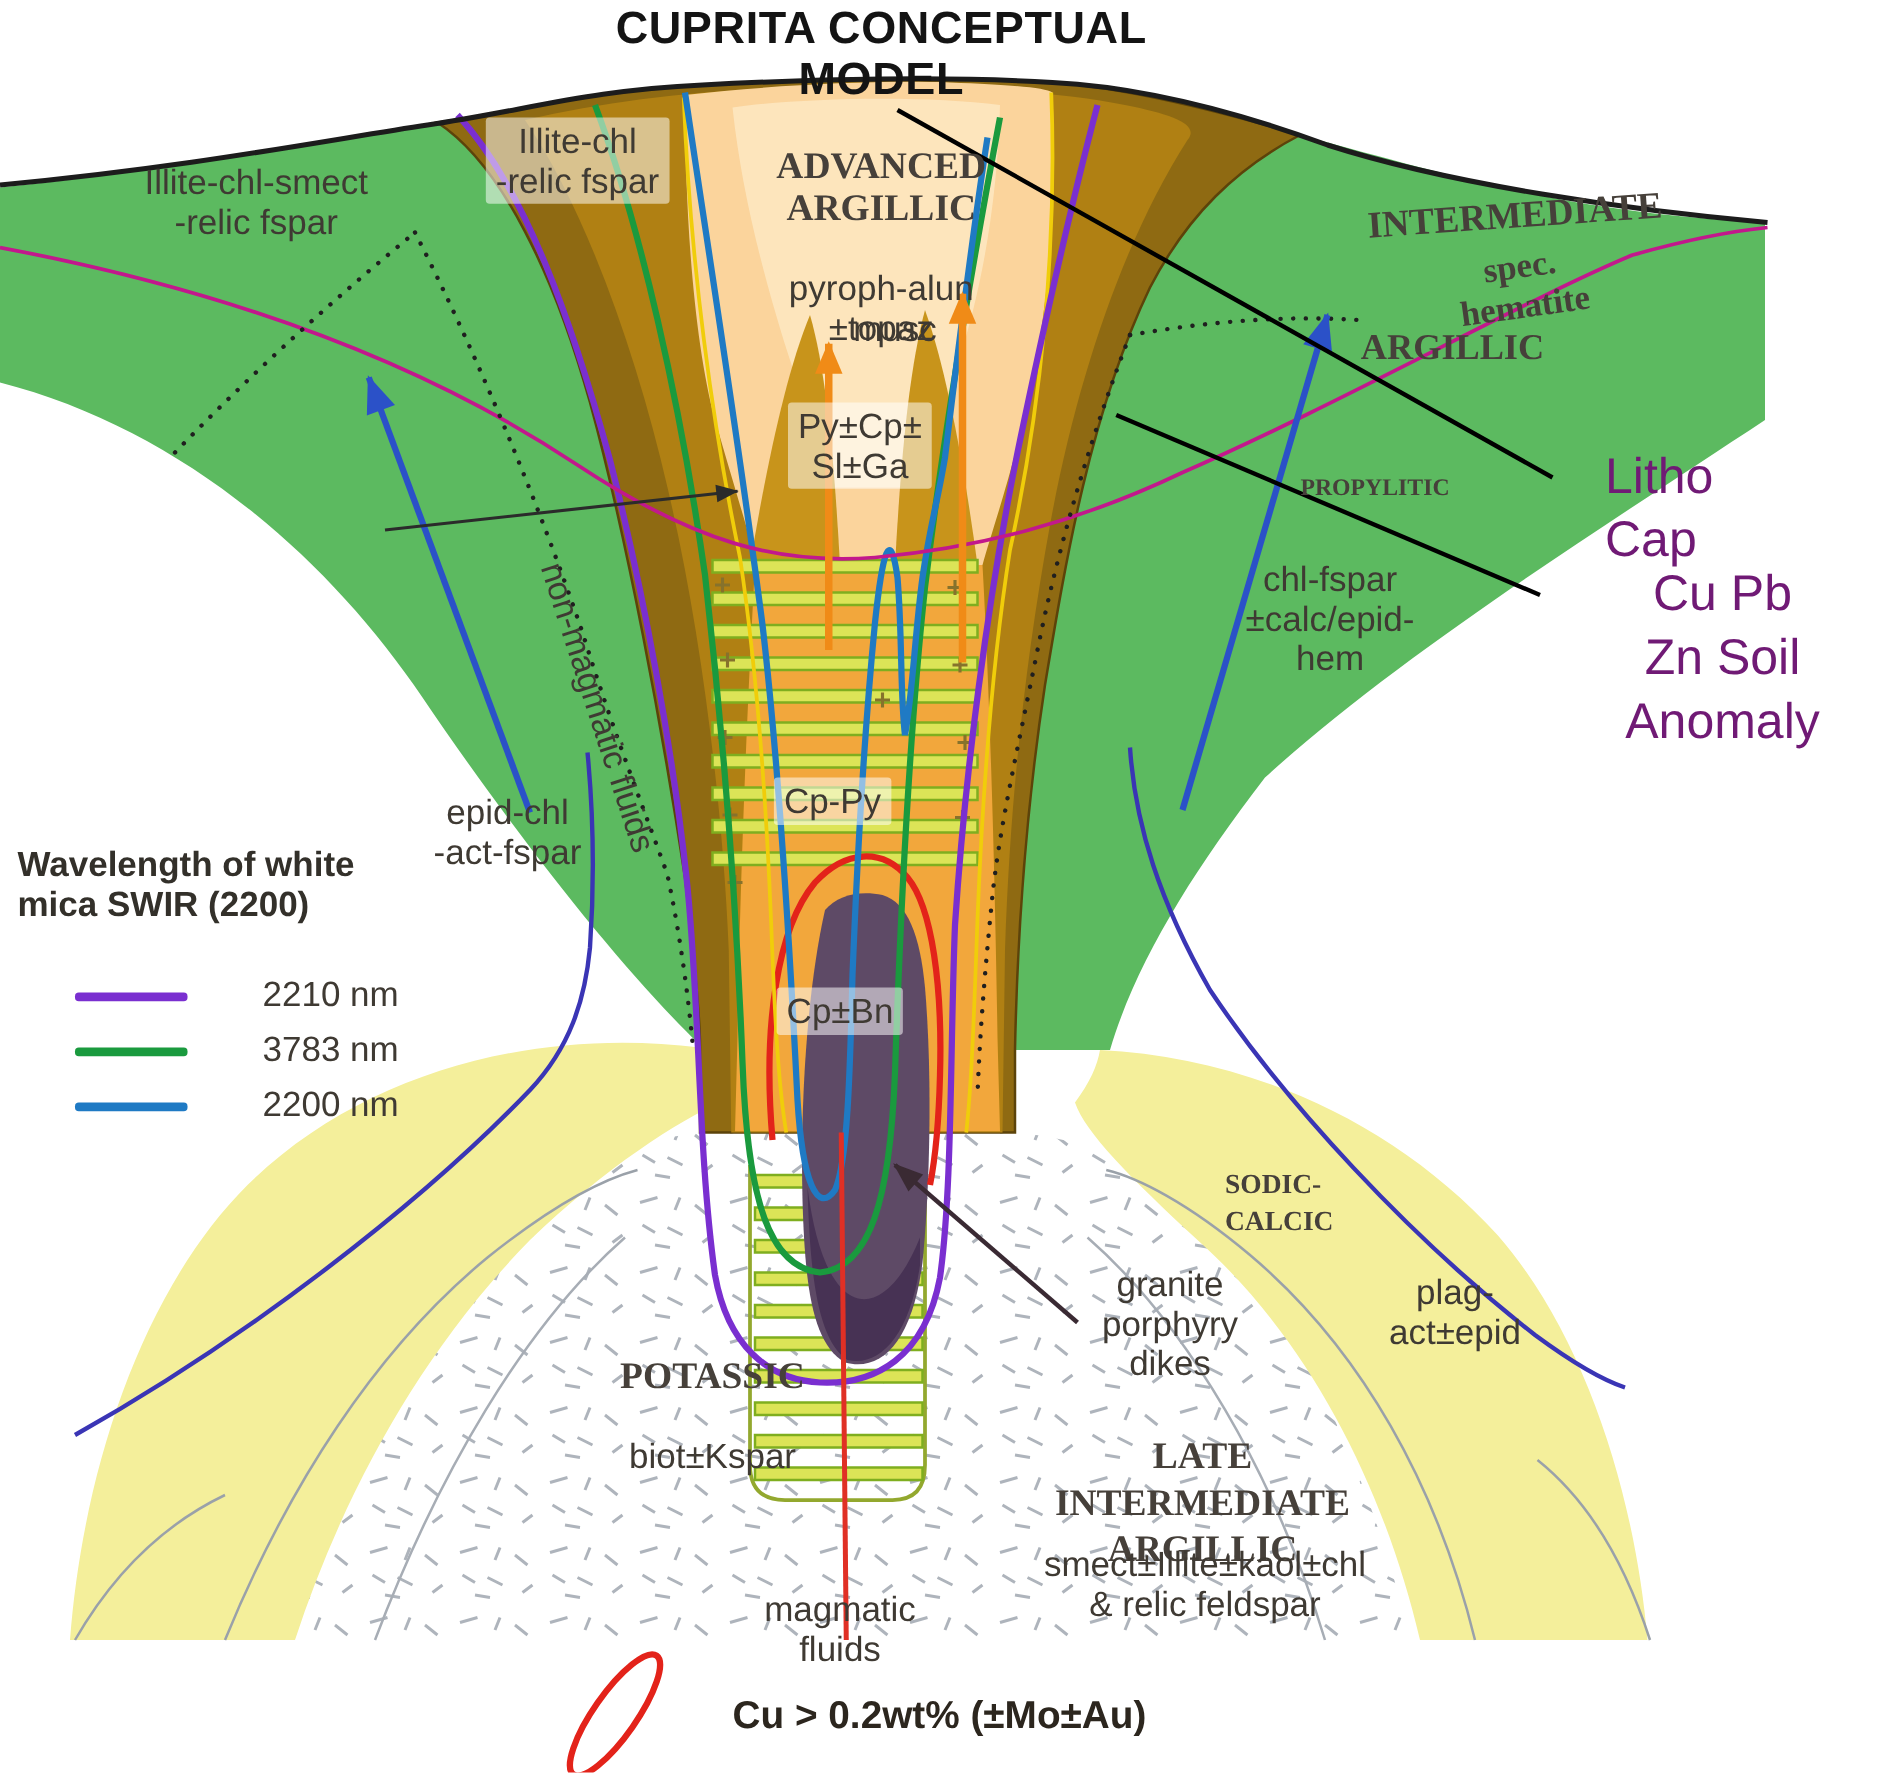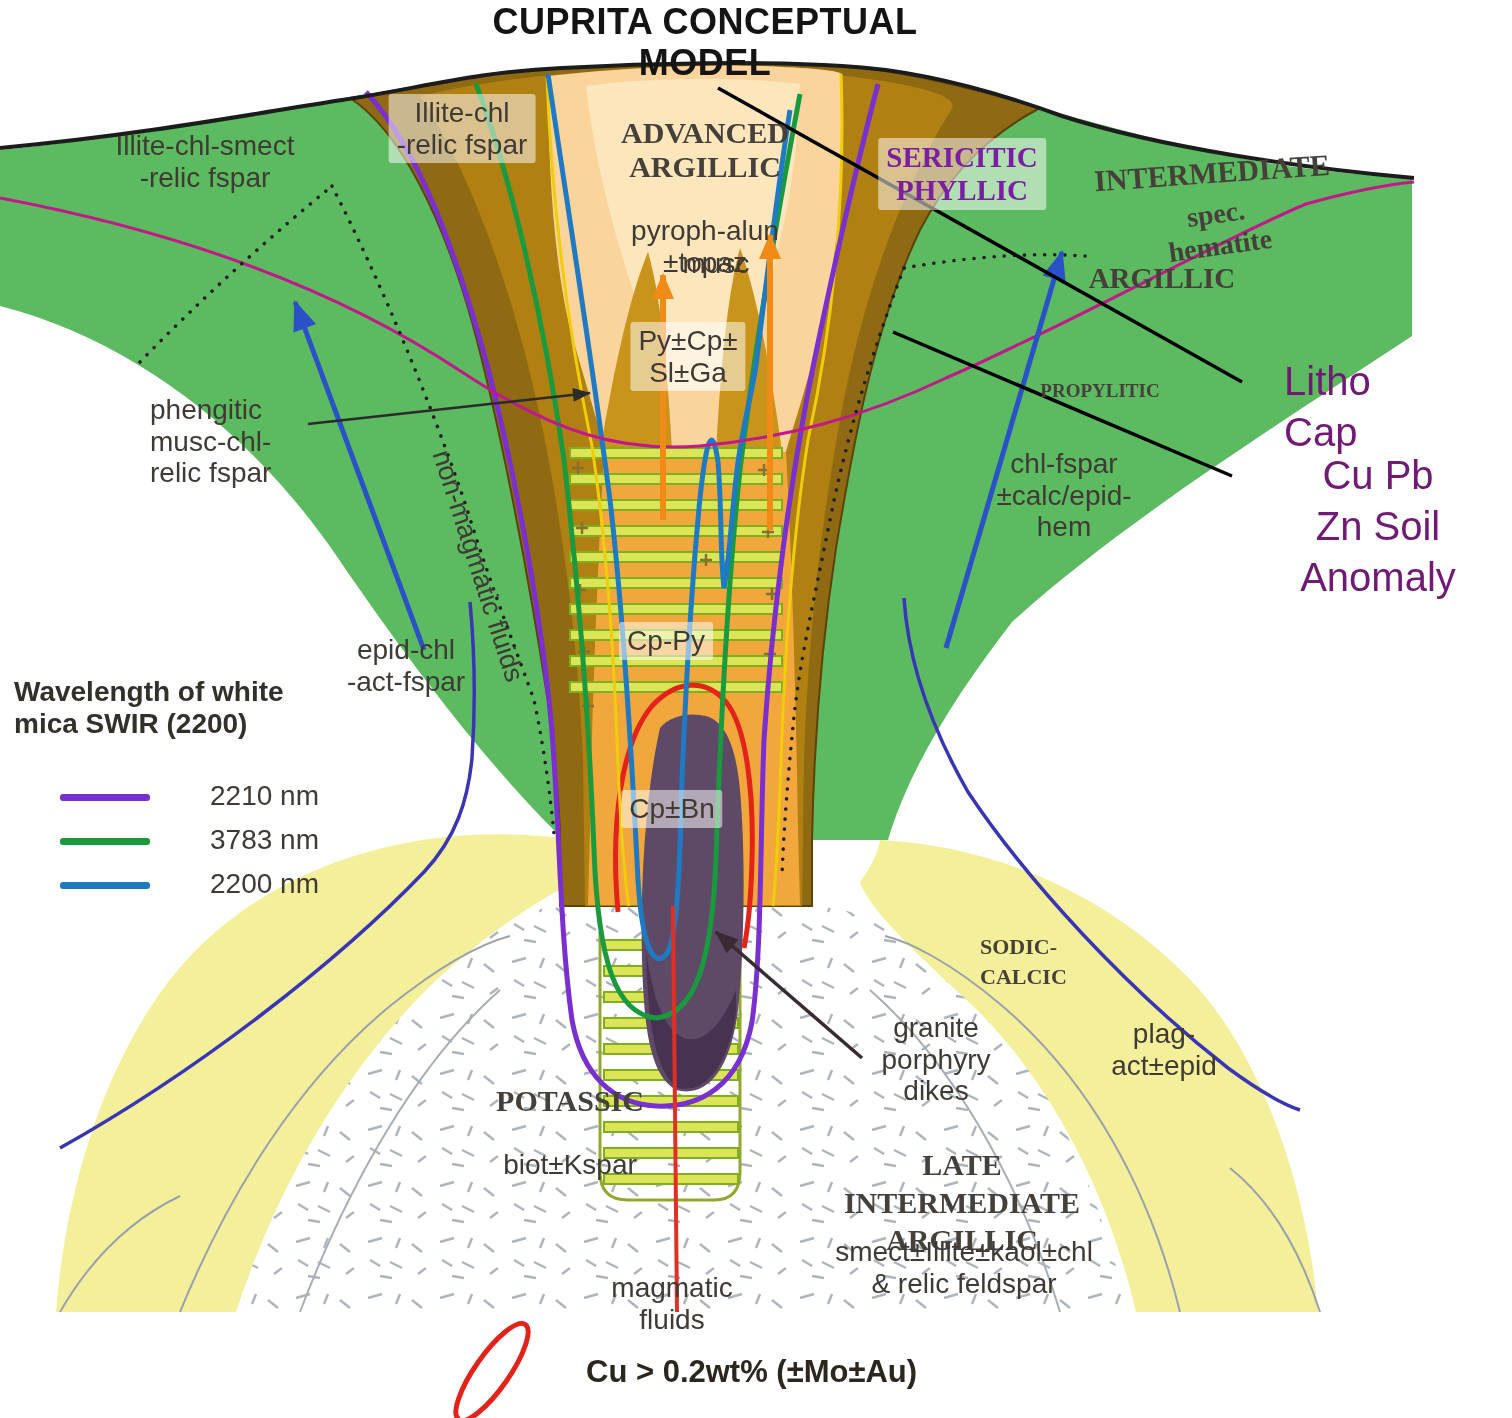--- a/index.html
+++ b/index.html
@@ -134,34 +134,29 @@
 <div class="lbl center chip" style="left:462px;top:94px;">Illite-chl
 -relic fspar</div>
 
 <div class="lbl center" style="left:705px;top:84px;">
   <div class="serif" style="font-size:30px;">ADVANCED
 ARGILLIC</div>
   <div>pyroph-alun
 ±topaz</div>
 </div>
 
-<div class="lbl center chip serif purpleTxt" style="left:962px;top:138px;font-size:29px;">SERICITIC
-PHYLLIC</div>
 <div class="lbl serif" style="left:1212px;top:156px;font-size:30px;transform:translateX(-50%) rotate(-4deg);text-align:center;">INTERMEDIATE</div>
 <div class="lbl serif" style="left:1218px;top:198px;font-size:28px;font-weight:600;transform:translateX(-50%) rotate(-8deg);text-align:center;">spec. hematite</div>
 <div class="lbl center serif" style="left:1162px;top:262px;font-size:29px;">ARGILLIC</div>
 
 <div class="lbl center" style="left:716px;top:248px;">musc</div>
 <div class="lbl center chip" style="left:688px;top:322px;">Py±Cp±
 Sl±Ga</div>
 <div class="lbl center serif" style="left:1100px;top:380px;font-size:19px;">PROPYLITIC</div>
 
-<div class="lbl" style="left:150px;top:394px;">phengitic
-musc-chl-
-relic fspar</div>
 <div class="lbl" style="left:478px;top:566px;font-size:27px;transform:translate(-50%,-50%) rotate(72deg);white-space:nowrap;">non-magmatic fluids</div>
 <div class="lbl center" style="left:1064px;top:448px;">chl-fspar
 ±calc/epid-hem</div>
 <div class="lbl center" style="left:406px;top:634px;">epid-chl
 -act-fspar</div>
 <div class="lbl center chip" style="left:666px;top:622px;">Cp-Py</div>
 <div class="lbl center chip" style="left:672px;top:790px;">Cp±Bn</div>
 
 <div class="lbl bold" style="left:14px;top:676px;color:#33302a;">Wavelength of white
 mica SWIR (2200)</div>

